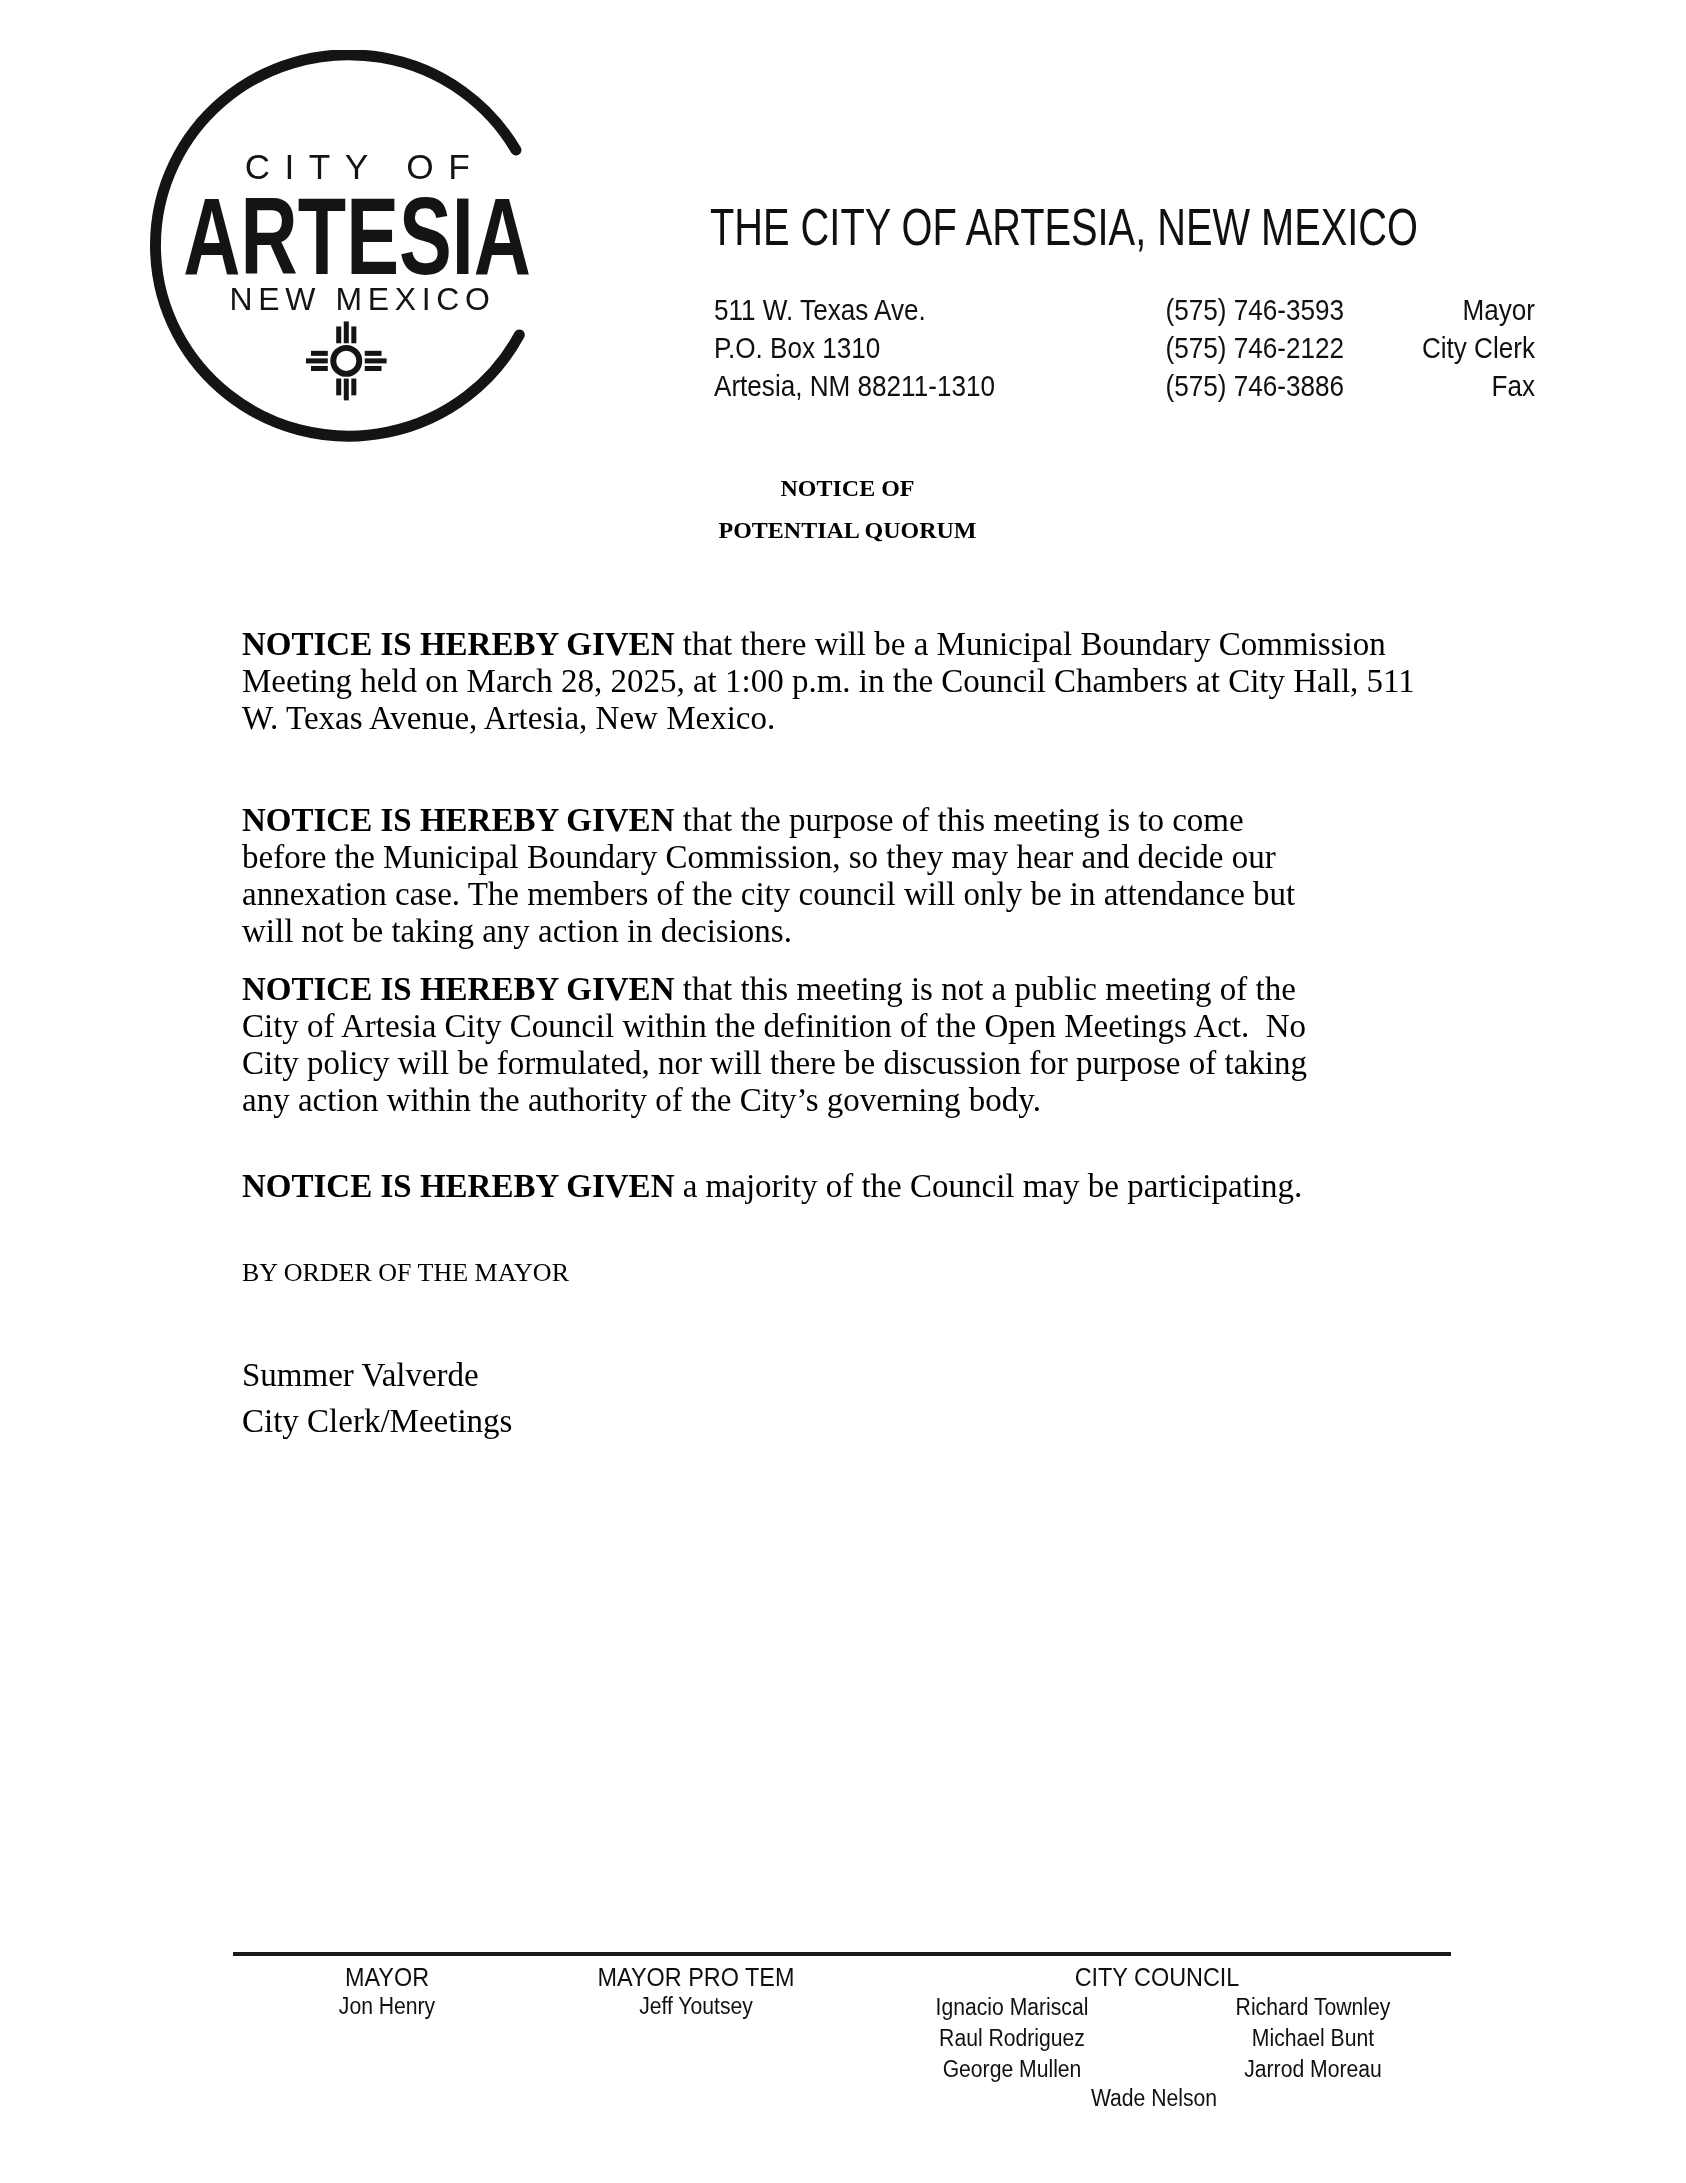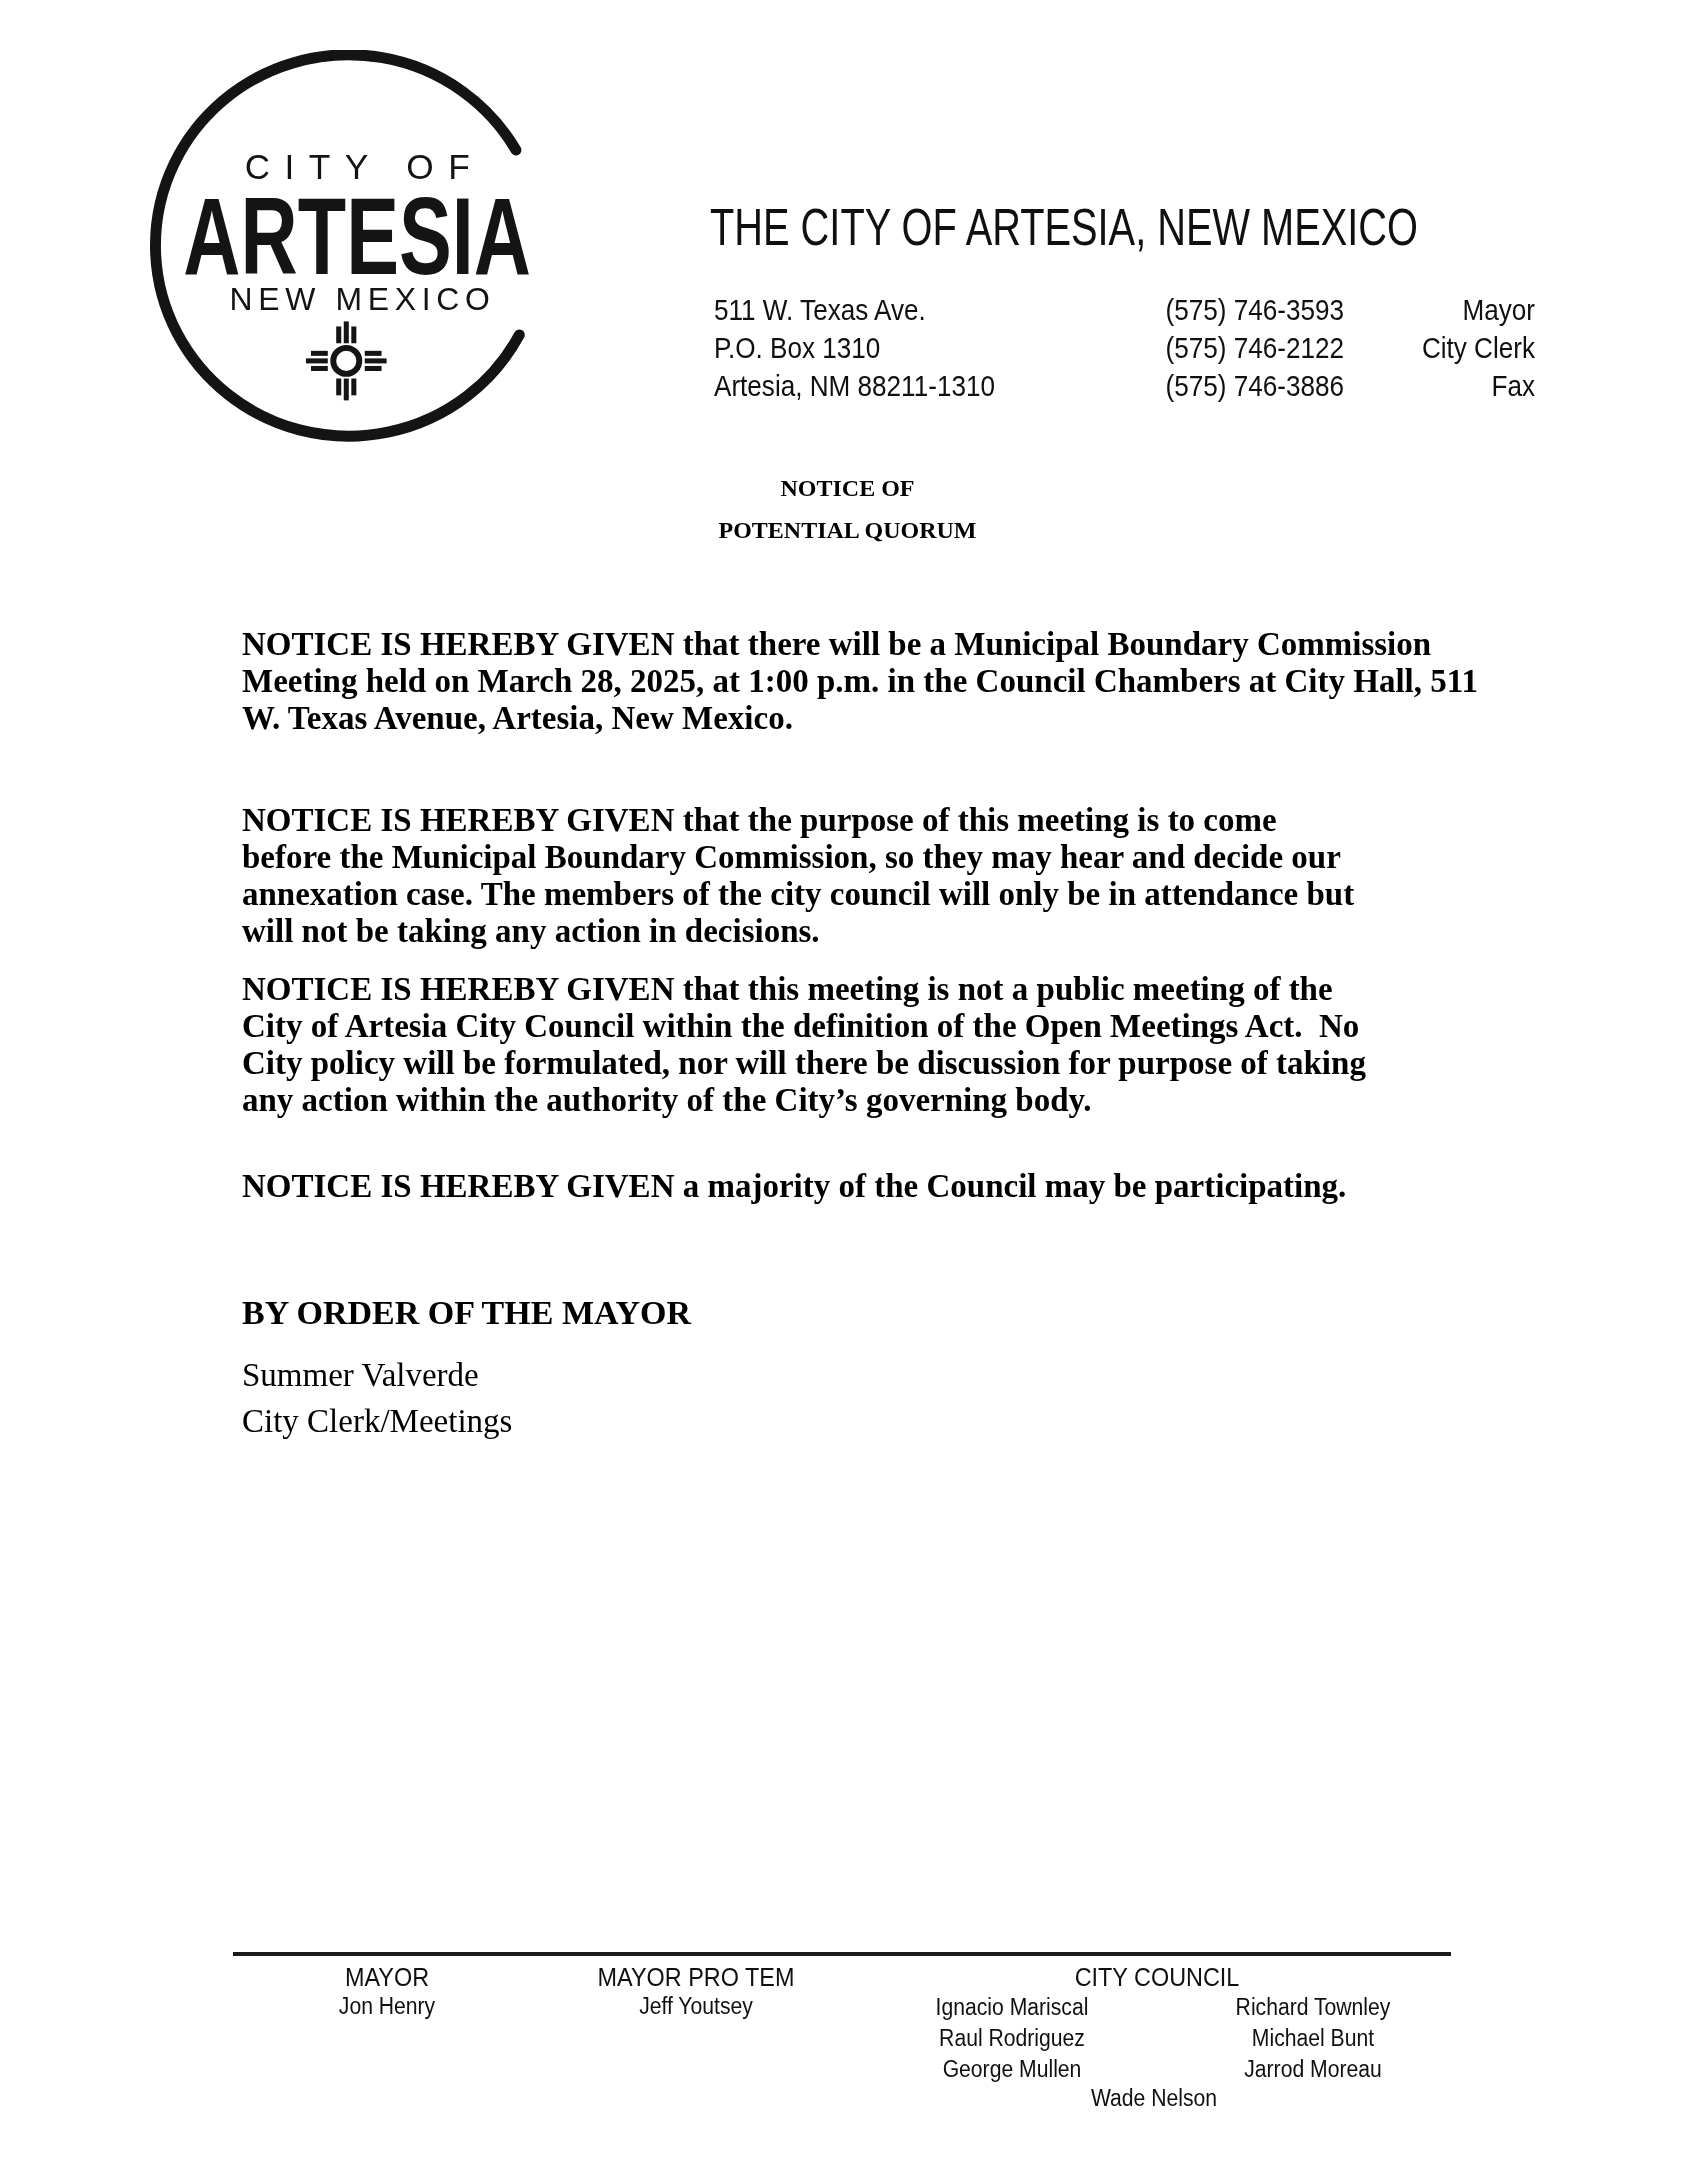--- a/index.html
+++ b/index.html
@@ -25,26 +25,26 @@
 
   
   .notice-heading{
     left:242px;top:467px;width:1211px;text-align:center;
     font-weight:bold;font-size:24px;line-height:42px;
   }
 
   
   .para{left:242px;width:1310px;font-size:33px;line-height:37px;}
   .para .lead{font-weight:bold;text-align:center;}
-  .para .rest{white-space:pre-wrap;font-weight:bold;}
+  .para .rest{white-space:pre-wrap;}
   .p1{top:626px;}
   .p2{top:802px;}
   .p3{top:971px;}
   .p4{top:1168px;}
-  .by-order{left:242px;top:1258px;font-size:34px;font-weight:bold;white-space:nowrap;margin-top:36px;}
+  .by-order{left:242px;top:1258px;font-size:26px;font-weight:normal;white-space:nowrap;}
   .sig{left:242px;font-size:33px;white-space:nowrap;}
   .sig-name{top:1357px;}
   .sig-title{top:1403px;}
 
   
   .footer-rule{left:233px;top:1952px;width:1218px;height:4.2px;background:#1a1a1a;}
   .f-head{font-size:26px;white-space:nowrap;transform:translateX(-50%) scaleX(0.9);}
   .f-name{font-size:23.5px;white-space:nowrap;transform:translateX(-50%) scaleX(0.9);}
   .f-col{font-size:23.5px;line-height:31px;text-align:center;transform:translateX(-50%) scaleX(0.9);}
   .f-col div{white-space:nowrap;}

